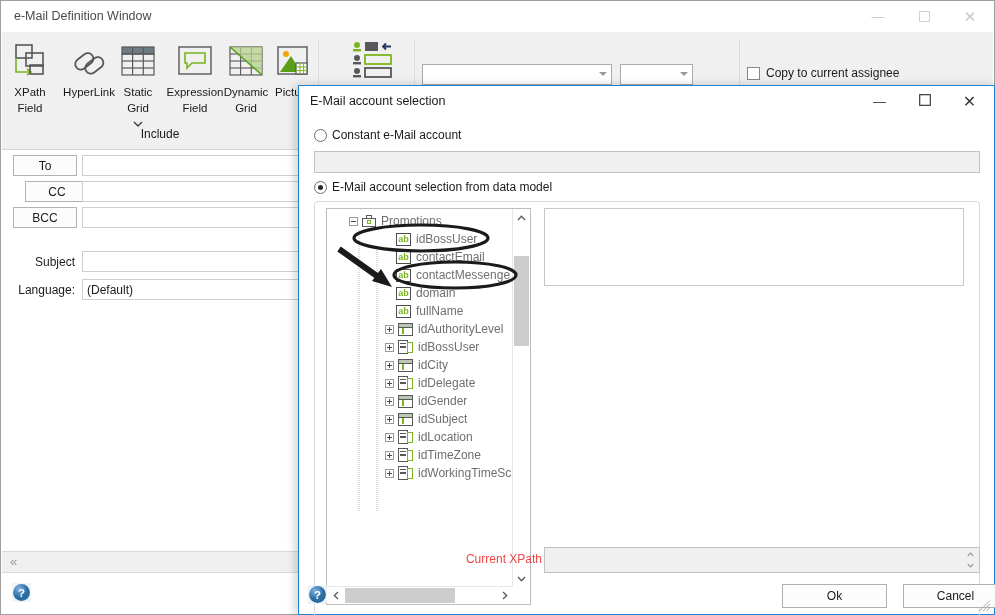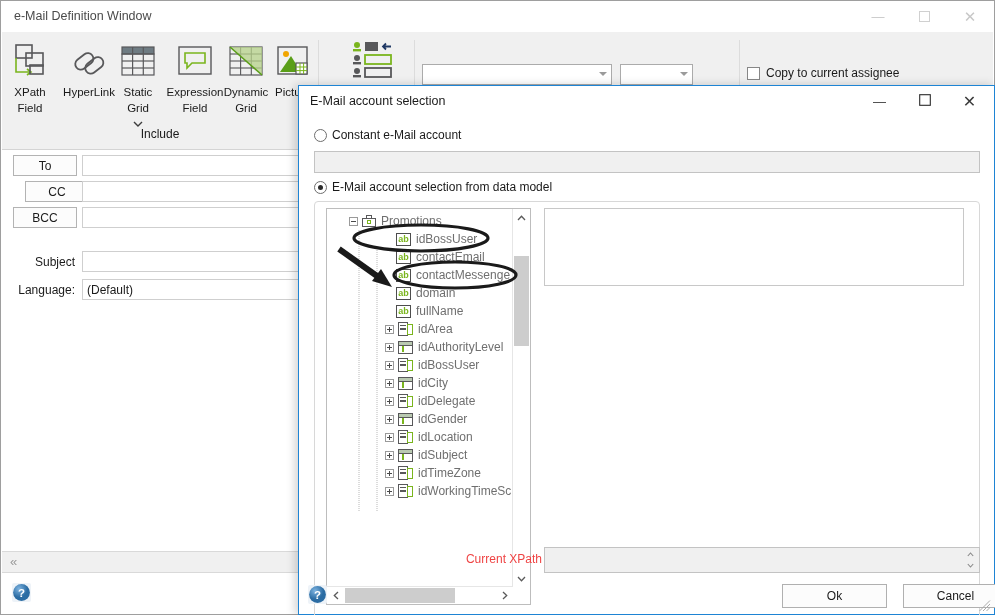--- a/index.html
+++ b/index.html
@@ -546,83 +546,73 @@
           <span class="dots" style="width:11px;display:inline-block"></span>
           <span class="ico-ab">
             <i>ab</i>
           </span>
           <span class="tlabel">fullName</span>
         </div>
         <div class="tnode">
           <span class="dots" style="width:58px"></span>
           <span class="expander plus"></span>
           <span style="width:4px"></span>
+          <span class="ico-table"></span>
+          <span class="tlabel">idAuthorityLevel</span>
+        </div>
+        <div class="tnode">
+          <span class="dots" style="width:58px"></span>
+          <span class="expander plus"></span>
+          <span style="width:4px"></span>
           <span class="ico-entity">
             <span class="bk"></span>
             <span class="tag"></span>
           </span>
-          <span class="tlabel">idArea</span>
+          <span class="tlabel">idBossUser</span>
         </div>
         <div class="tnode">
           <span class="dots" style="width:58px"></span>
           <span class="expander plus"></span>
           <span style="width:4px"></span>
           <span class="ico-table"></span>
-          <span class="tlabel">idAuthorityLevel</span>
+          <span class="tlabel">idCity</span>
         </div>
         <div class="tnode">
           <span class="dots" style="width:58px"></span>
           <span class="expander plus"></span>
           <span style="width:4px"></span>
           <span class="ico-entity">
             <span class="bk"></span>
             <span class="tag"></span>
           </span>
-          <span class="tlabel">idBossUser</span>
+          <span class="tlabel">idDelegate</span>
         </div>
         <div class="tnode">
           <span class="dots" style="width:58px"></span>
           <span class="expander plus"></span>
           <span style="width:4px"></span>
           <span class="ico-table"></span>
-          <span class="tlabel">idCity</span>
+          <span class="tlabel">idGender</span>
+        </div>
+        <div class="tnode">
+          <span class="dots" style="width:58px"></span>
+          <span class="expander plus"></span>
+          <span style="width:4px"></span>
+          <span class="ico-table"></span>
+          <span class="tlabel">idSubject</span>
         </div>
         <div class="tnode">
           <span class="dots" style="width:58px"></span>
           <span class="expander plus"></span>
           <span style="width:4px"></span>
           <span class="ico-entity">
             <span class="bk"></span>
             <span class="tag"></span>
           </span>
-          <span class="tlabel">idDelegate</span>
-        </div>
-        <div class="tnode">
-          <span class="dots" style="width:58px"></span>
-          <span class="expander plus"></span>
-          <span style="width:4px"></span>
-          <span class="ico-table"></span>
-          <span class="tlabel">idGender</span>
-        </div>
-        <div class="tnode">
-          <span class="dots" style="width:58px"></span>
-          <span class="expander plus"></span>
-          <span style="width:4px"></span>
-          <span class="ico-entity">
-            <span class="bk"></span>
-            <span class="tag"></span>
-          </span>
           <span class="tlabel">idLocation</span>
-        </div>
-        <div class="tnode">
-          <span class="dots" style="width:58px"></span>
-          <span class="expander plus"></span>
-          <span style="width:4px"></span>
-          <span class="ico-table"></span>
-          <span class="tlabel">idSubject</span>
         </div>
         <div class="tnode">
           <span class="dots" style="width:58px"></span>
           <span class="expander plus"></span>
           <span style="width:4px"></span>
           <span class="ico-entity">
             <span class="bk"></span>
             <span class="tag"></span>
           </span>
           <span class="tlabel">idTimeZone</span>

